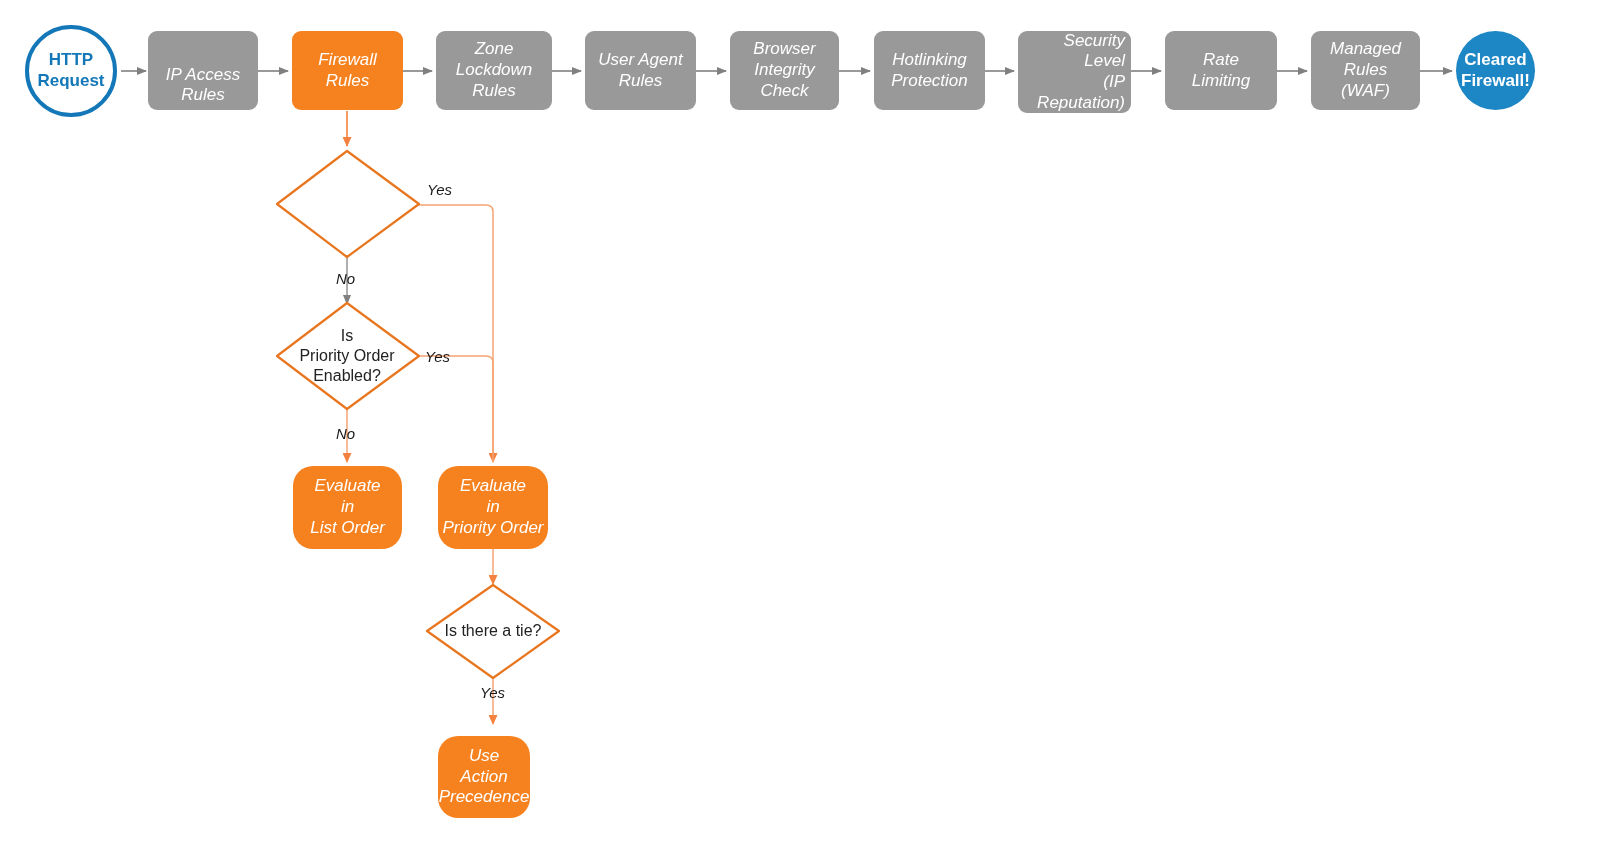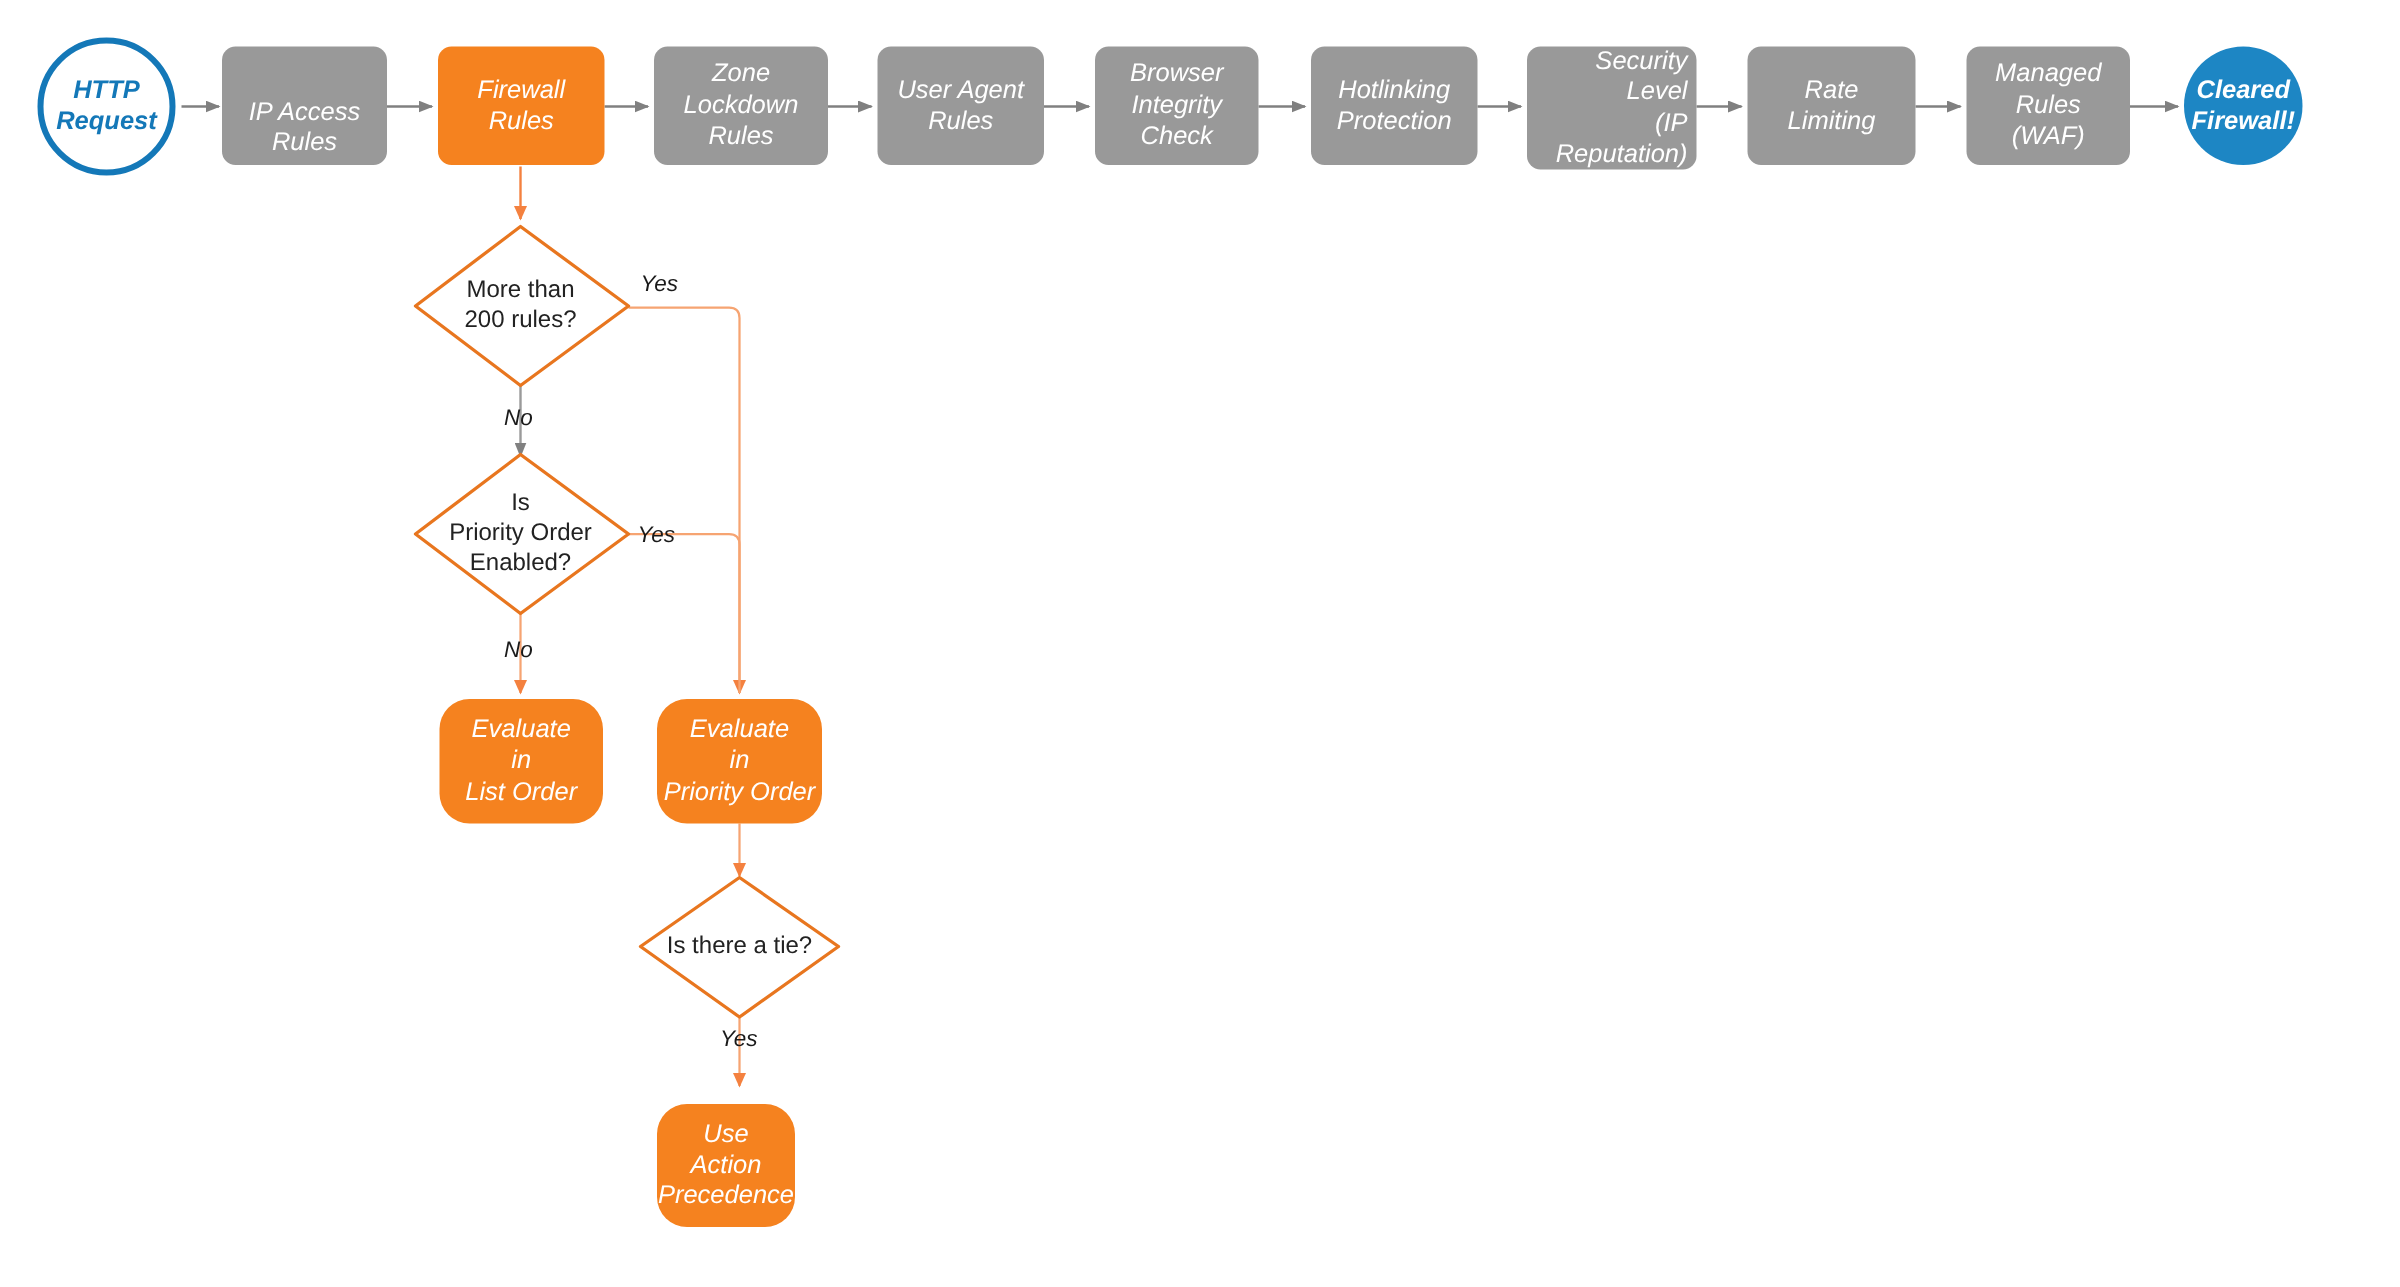--- a/index.html
+++ b/index.html
@@ -44,21 +44,20 @@
     font-style: italic;
     font-size: 17px;
     padding: 4px 6px;
   }
   .pipe-box.gray  { background: #999999; }
   .pipe-box.orange{ background: #f5821f; }
 
   
   .circle {
     border-radius: 50%;
-    font-style: italic;
     font-weight: bold;
     font-size: 17px;
   }
   .circle.outline {
     background: #ffffff;
     border: 4px solid #1478b8;
     color: #1478b8;
   }
   .circle.filled {
     background: #1d86c4;
@@ -198,24 +197,20 @@
     <span>Managed
 Rules
 (WAF)</span>
   </div>
 
   <div class="node circle filled" style="left:1456px; top:31px; width:79px; height:79px;">
     <span>Cleared
 Firewall!</span>
   </div>
 
-  <div class="diamond-text" style="left:282px; top:168px; width:130px; height:72px;">
-    <span>More than
-200 rules?</span>
-  </div>
 
   <div class="diamond-text" style="left:278px; top:320px; width:138px; height:72px;">
     <span>Is
 Priority Order
 Enabled?</span>
   </div>
 
   <div class="diamond-text" style="left:430px; top:608px; width:126px; height:46px;">
     <span>Is there a tie?</span>
   </div>

